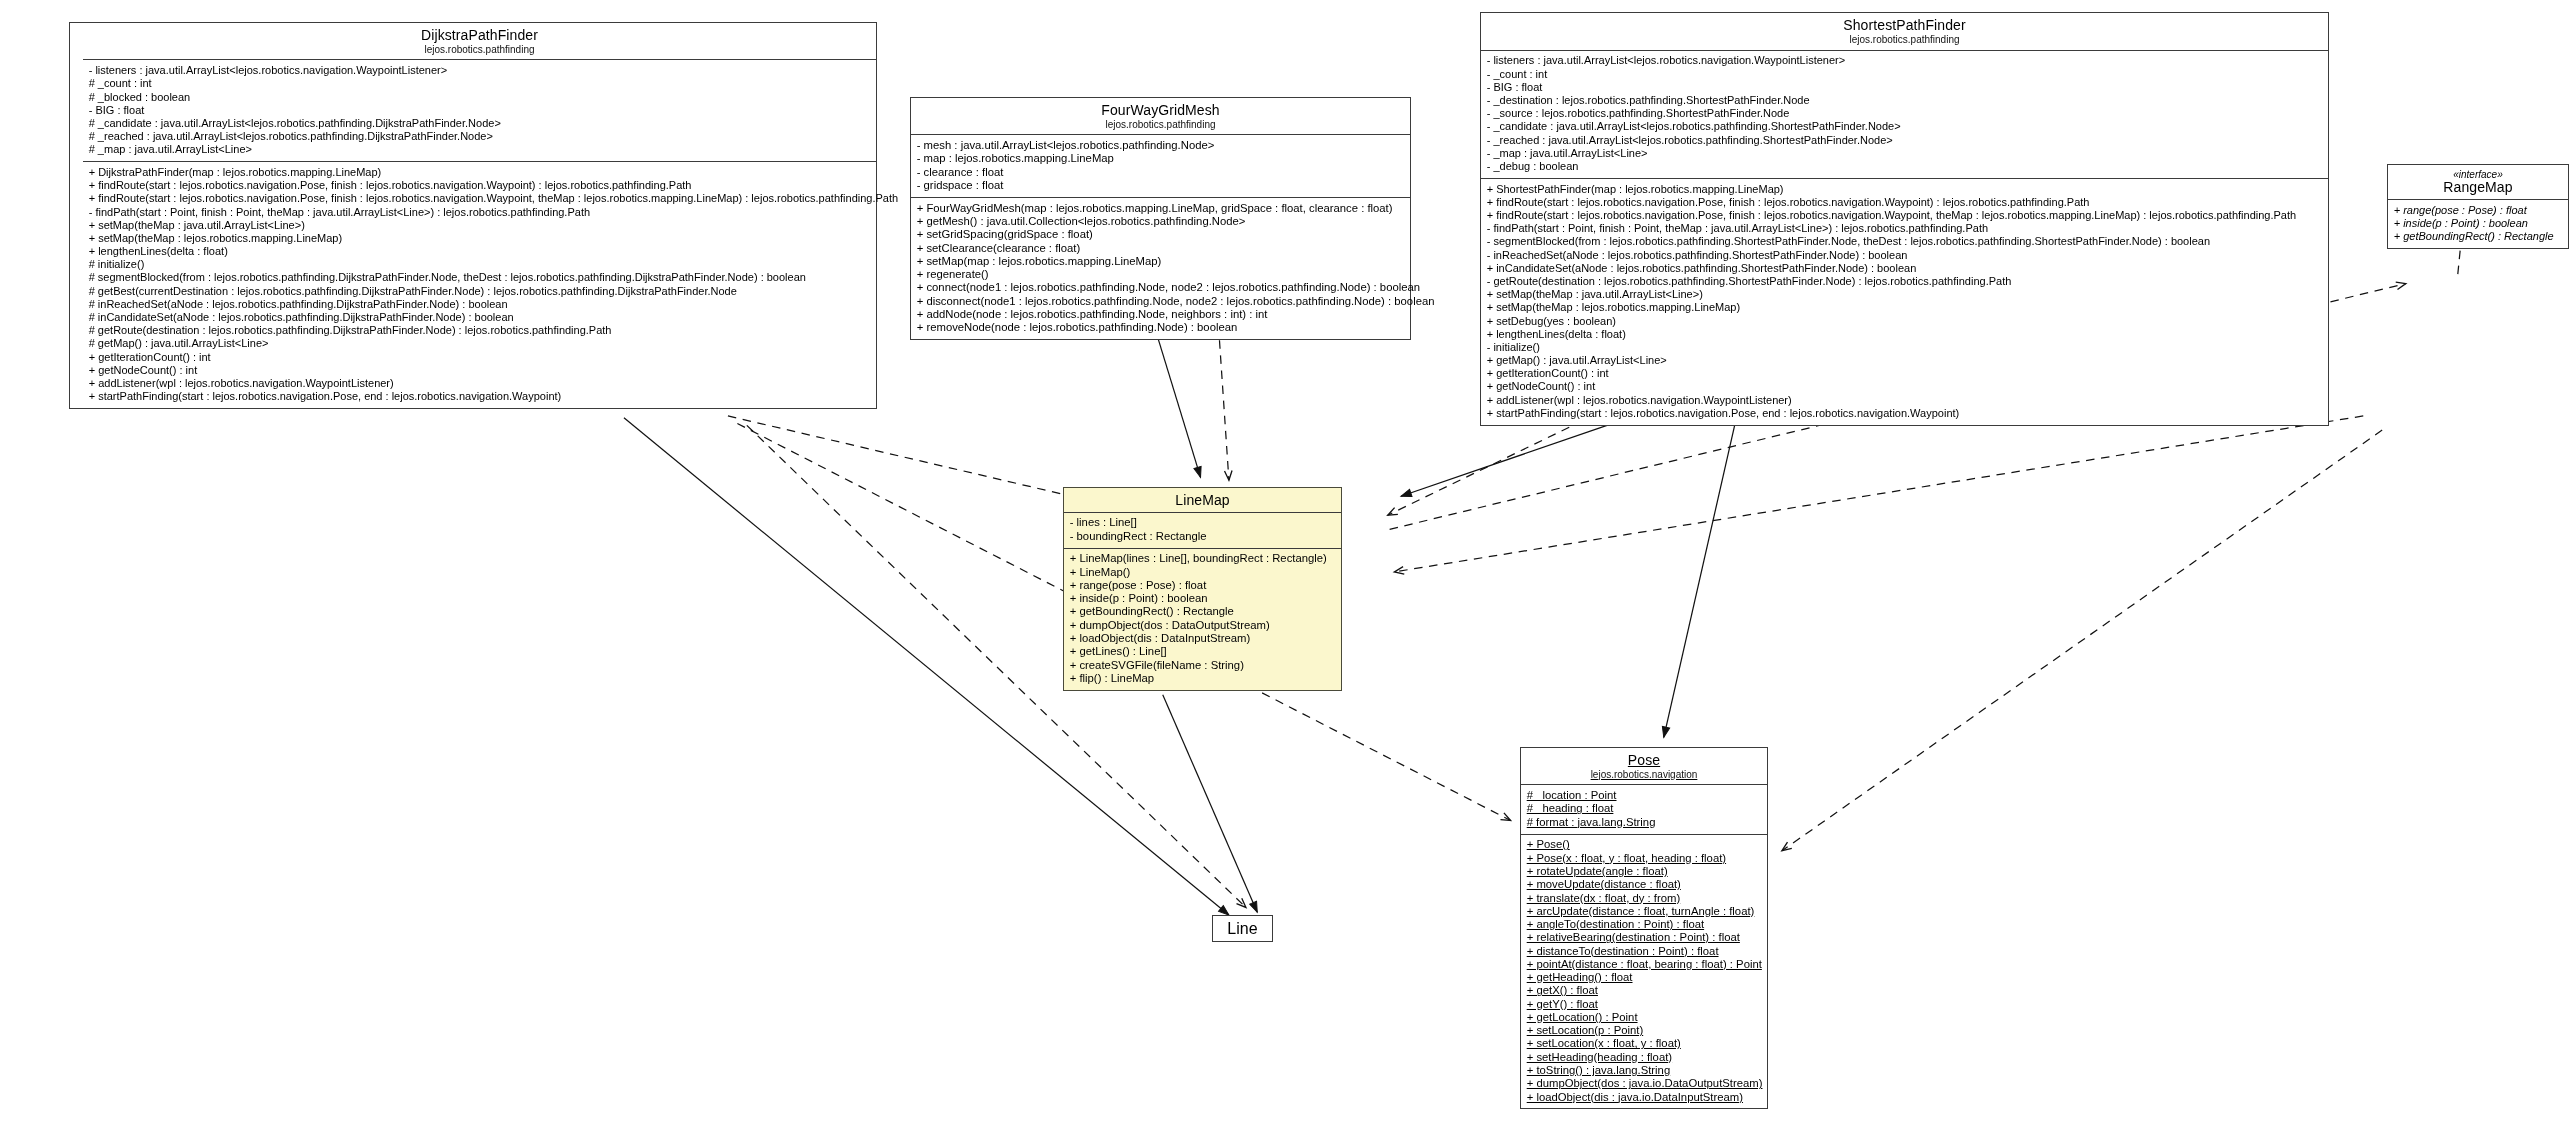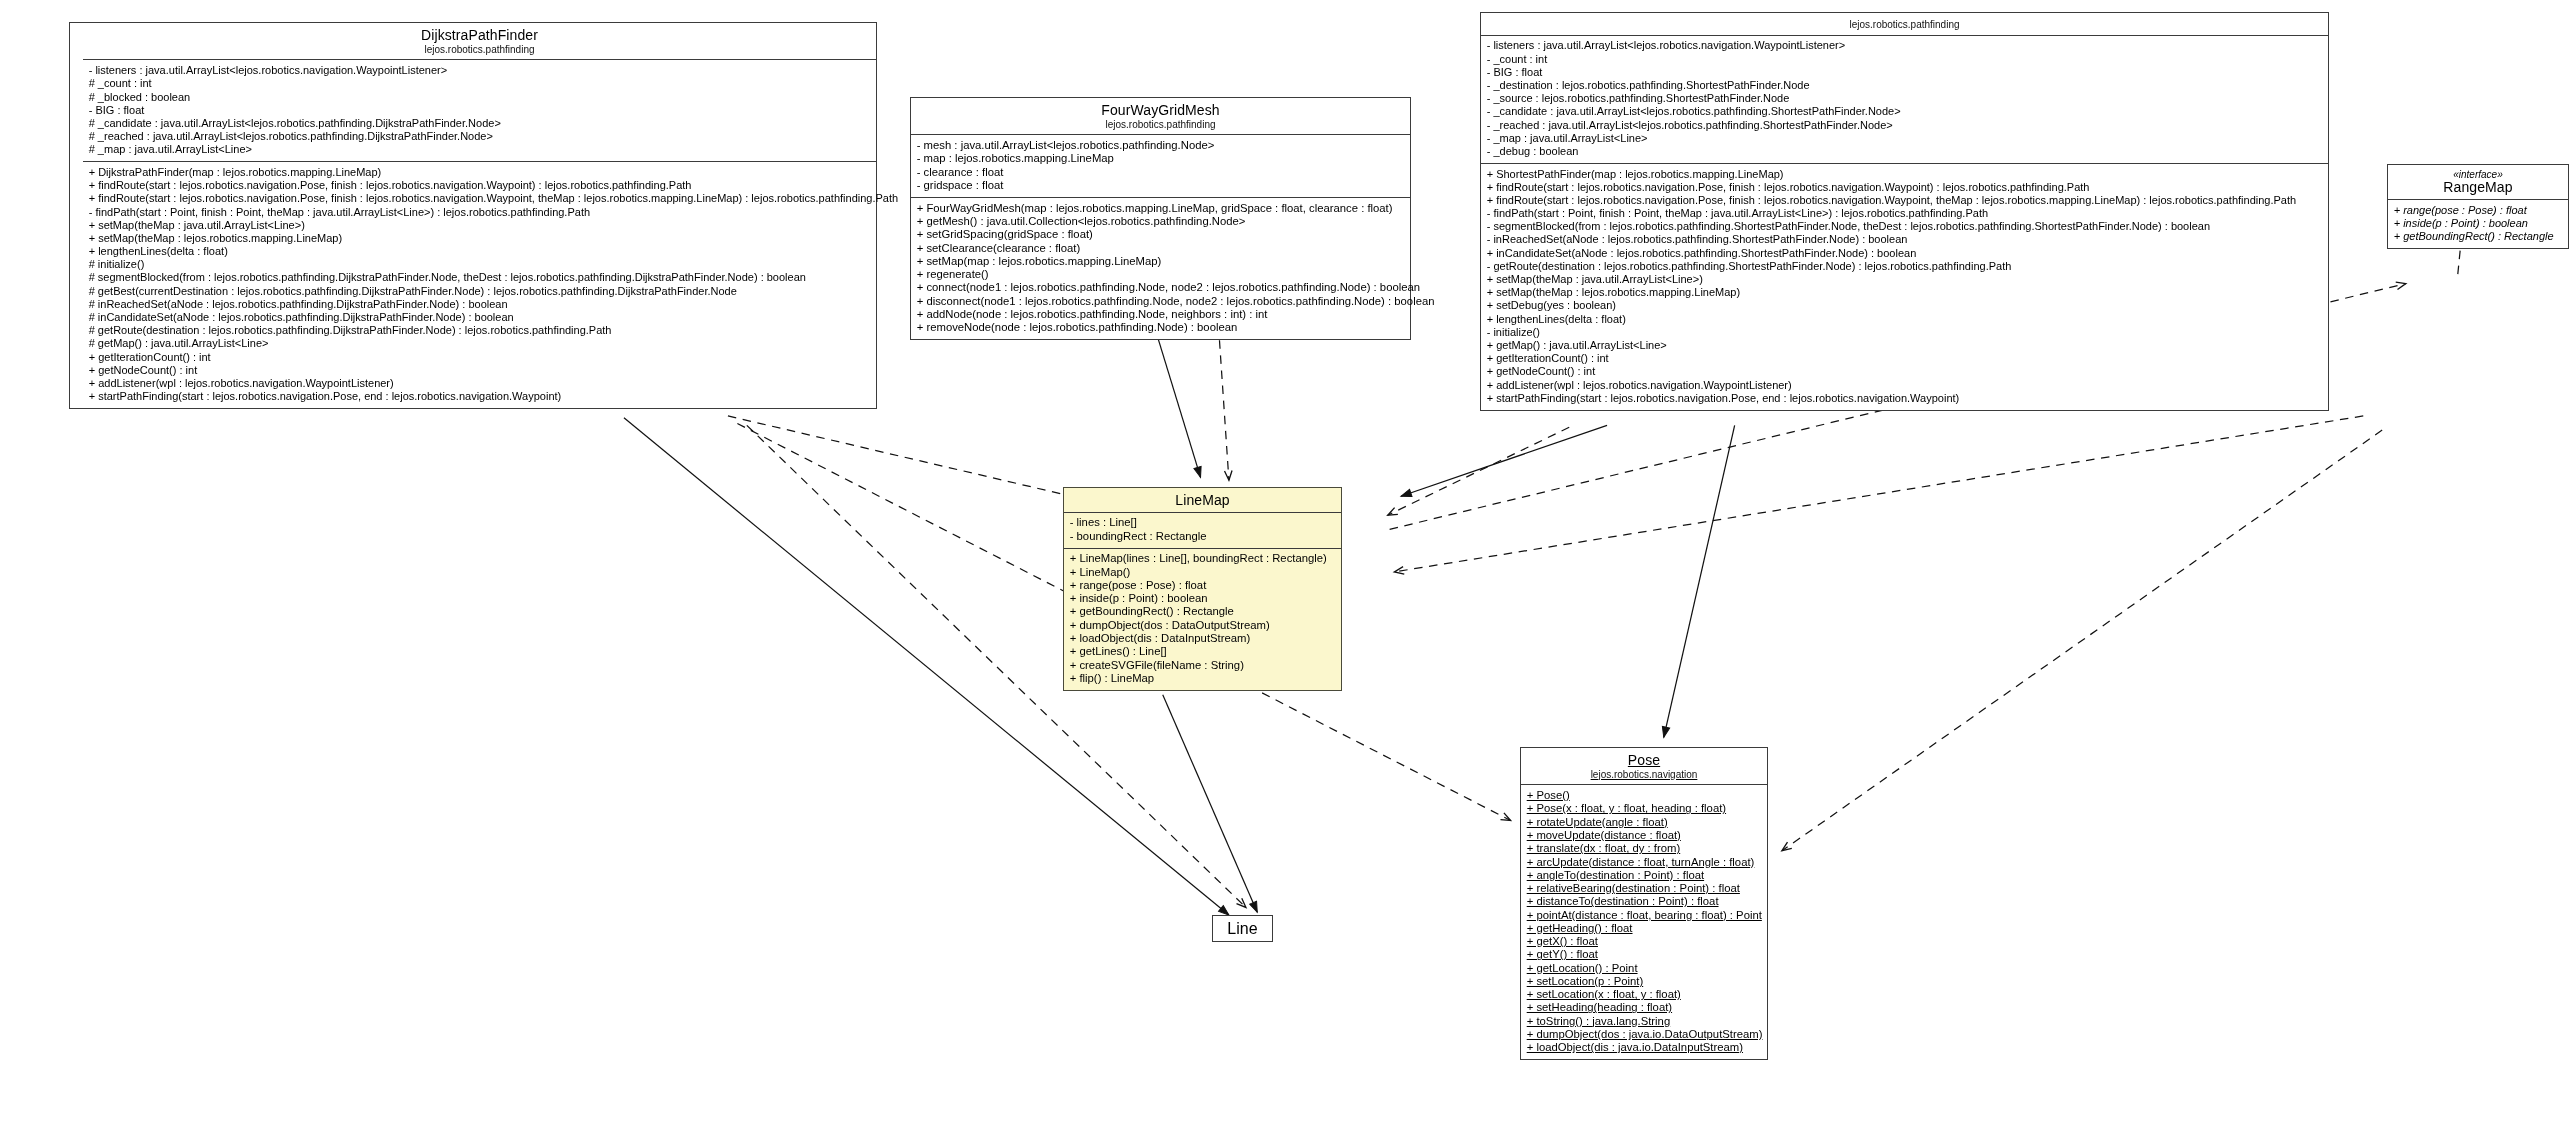--- a/index.html
+++ b/index.html
@@ -191,20 +191,21 @@
         <div class="member">+ regenerate()</div>
         <div class="member">+ connect(node1 : lejos.robotics.pathfinding.Node, node2 : lejos.robotics.pathfinding.Node) : boolean</div>
         <div class="member">+ disconnect(node1 : lejos.robotics.pathfinding.Node, node2 : lejos.robotics.pathfinding.Node) : boolean</div>
         <div class="member">+ addNode(node : lejos.robotics.pathfinding.Node, neighbors : int) : int</div>
         <div class="member">+ removeNode(node : lejos.robotics.pathfinding.Node) : boolean</div>
       </div>
   </div>
 
   <div class="uml-class" id="cls-shortest">
     <div class="cls-header">
+      <span class="cls-name">ShortestPathFinder</span>
       <span class="cls-pkg">lejos.robotics.pathfinding</span>
     </div>
     <div class="cls-attrs">
         <div class="member">- listeners : java.util.ArrayList&lt;lejos.robotics.navigation.WaypointListener&gt;</div>
         <div class="member">- _count : int</div>
         <div class="member">- BIG : float</div>
         <div class="member">- _destination : lejos.robotics.pathfinding.ShortestPathFinder.Node</div>
         <div class="member">- _source : lejos.robotics.pathfinding.ShortestPathFinder.Node</div>
         <div class="member">- _candidate : java.util.ArrayList&lt;lejos.robotics.pathfinding.ShortestPathFinder.Node&gt;</div>
         <div class="member">- _reached : java.util.ArrayList&lt;lejos.robotics.pathfinding.ShortestPathFinder.Node&gt;</div>
@@ -265,20 +266,25 @@
         <div class="member">+ createSVGFile(fileName : String)</div>
         <div class="member">+ flip() : LineMap</div>
       </div>
   </div>
 
   <div class="uml-class" id="cls-pose">
     <div class="cls-header">
       <span class="cls-name">Pose</span>
       <span class="cls-pkg">lejos.robotics.navigation</span>
     </div>
+    <div class="cls-attrs">
+        <div class="member"># _location : Point</div>
+        <div class="member"># _heading : float</div>
+        <div class="member"># format : java.lang.String</div>
+      </div>
     <div class="cls-ops">
         <div class="member">+ Pose()</div>
         <div class="member">+ Pose(x : float, y : float, heading : float)</div>
         <div class="member">+ rotateUpdate(angle : float)</div>
         <div class="member">+ moveUpdate(distance : float)</div>
         <div class="member">+ translate(dx : float, dy : from)</div>
         <div class="member">+ arcUpdate(distance : float, turnAngle : float)</div>
         <div class="member">+ angleTo(destination : Point) : float</div>
         <div class="member">+ relativeBearing(destination : Point) : float</div>
         <div class="member">+ distanceTo(destination : Point) : float</div>

